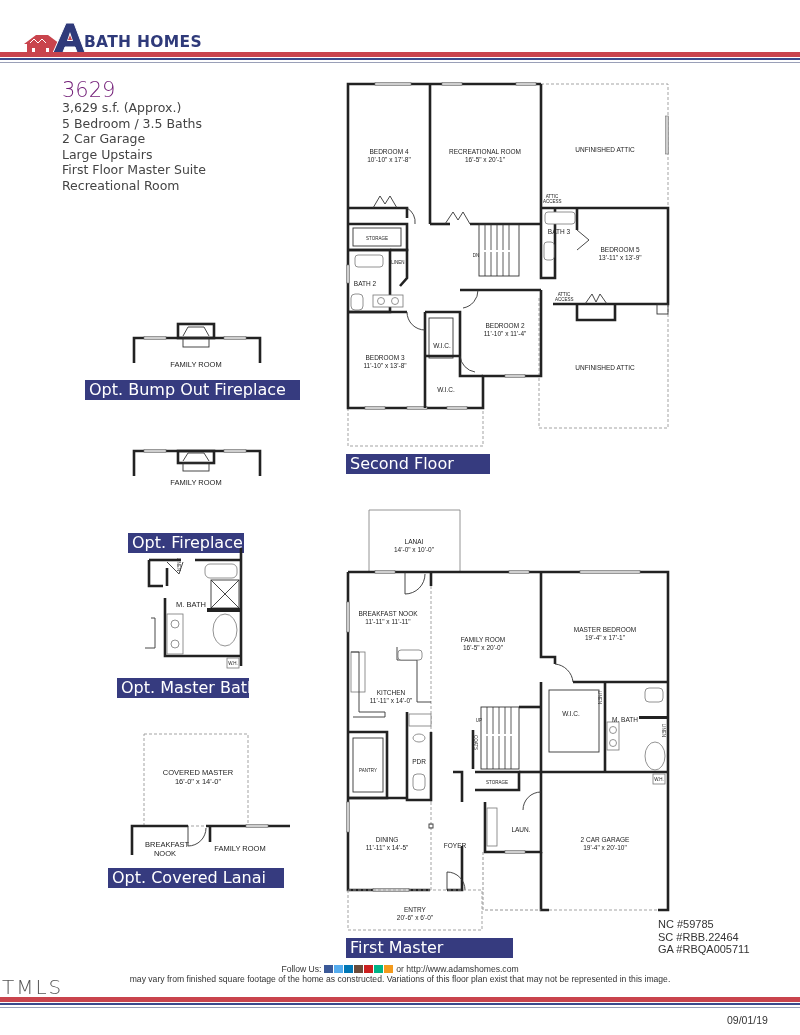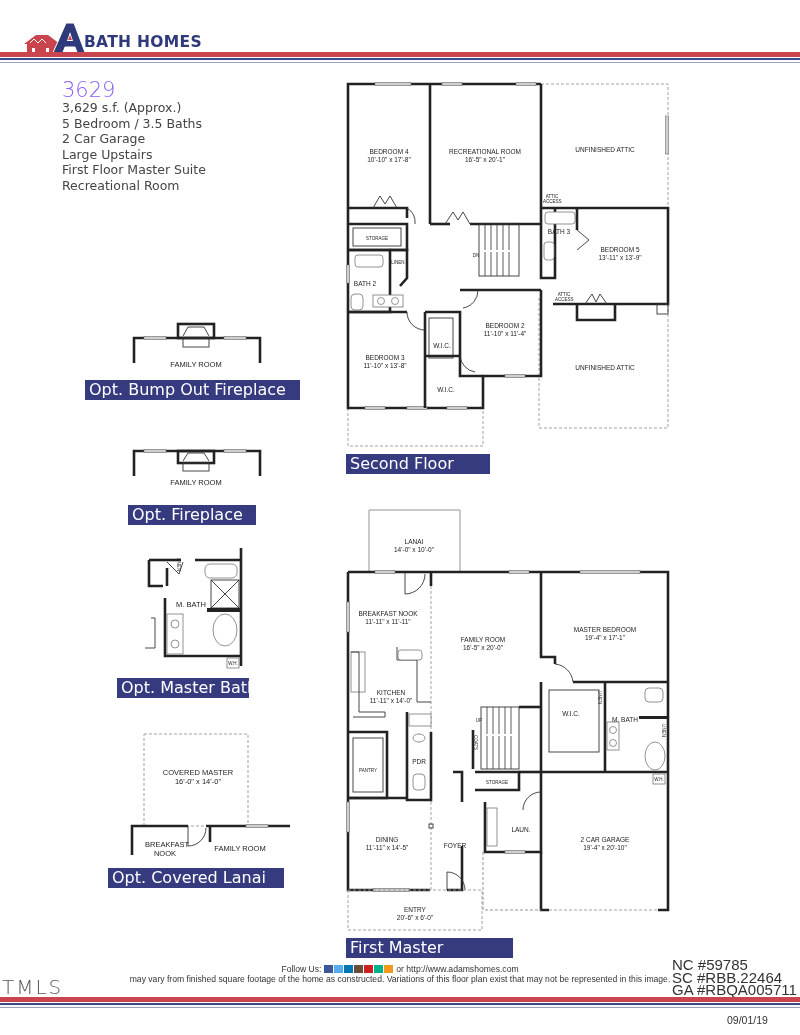--- a/index.html
+++ b/index.html
@@ -7,38 +7,38 @@
   .abs { position:absolute; }
 
   
   .brand { left:22px; top:22px; width:220px; height:32px; }
   .brand-text { position:absolute; left:62px; top:11px; font-family:"DejaVu Sans", sans-serif; font-weight:bold; font-size:15.5px; color:#2f3a7a; letter-spacing:0.3px; white-space:nowrap; }
   .stripe-red { left:0; width:800px; height:5px; background:#c9444d; }
   .stripe-blue { left:0; width:800px; height:2px; background:#3b4a8c; }
   .stripe-gray { left:0; width:800px; height:1px; background:#9aa0b8; }
 
   
-  .plan-num { left:62px; top:78px; font-family:"DejaVu Sans", sans-serif; font-size:21px; color:#8b5cf6; font-weight:300; }
+  .plan-num { left:62px; top:78px; font-family:"DejaVu Sans", sans-serif; font-size:21px; color:#701a75; font-weight:300; }
   .spec-list { left:62px; top:100px; font-family:"DejaVu Sans", sans-serif; font-size:12.5px; line-height:15.6px; color:#444; }
   .spec-list div { white-space:nowrap; }
 
   
   .banner { background:#363b7f; color:#ffffff; font-family:"DejaVu Sans", sans-serif; white-space:nowrap; padding:0 4px; box-sizing:border-box; line-height:20px; font-size:16px; height:20px; }
   .room { position:absolute; font-size:6.5px; text-align:center; color:#222; line-height:8px; white-space:nowrap; transform:translateX(-50%); }
   .room.sm { font-size:4.5px; line-height:5px; }
   .room.md { font-size:7.5px; line-height:9px; }
 
   svg { position:absolute; overflow:visible; }
   .wall { stroke:#222; stroke-width:2.6; fill:none; }
   .thin { stroke:#333; stroke-width:0.9; fill:none; }
   .dash { stroke:#999; stroke-width:0.9; fill:none; stroke-dasharray:3 2; }
   .win { fill:#cfcfcf; stroke:#777; stroke-width:0.6; }
   .fix { fill:#fff; stroke:#777; stroke-width:0.8; }
 
-  .license { left:672px; top:918px; font-size:15px; line-height:12.5px; color:#333;margin-top:41px; }
+  .license { left:658px; top:918px; font-size:11px; line-height:12.5px; color:#333; }
   .disclaimer { left:0; width:800px; top:964px; font-size:8.6px; line-height:10.4px; text-align:center; color:#333; }
   .disclaimer b { color:#222; }
   .social { display:inline-block; width:9px; height:8px; margin-right:1px; vertical-align:-1px; }
   .date { left:727px; top:1014px; font-size:10.5px; color:#333; }
   .mls { left:2px; top:975px; font-family:"DejaVu Sans", sans-serif; font-size:20px; font-weight:200; color:#555; letter-spacing:2px; }
 </style>
 </head>
 <body>
 
 <div class="abs brand">
@@ -85,21 +85,21 @@
   <svg width="140" height="50">
     <polyline class="wall" points="4,36 4,11 130,11 130,36"></polyline>
     <rect class="win" x="14" y="9.5" width="22" height="3"></rect>
     <rect class="win" x="94" y="9.5" width="22" height="3"></rect>
     <rect class="wall" x="48" y="11" width="36" height="12" fill="#fff"></rect>
     <polyline class="thin" points="53,21 58,13 74,13 79,21"></polyline>
     <rect class="thin" x="53" y="23" width="26" height="8"></rect>
   </svg>
   <div class="room md" style="left:66px;top:38px">FAMILY ROOM</div>
 </div>
-<div class="abs banner" style="left:128px;top:505px;width:128px">Opt. Fireplace</div>
+<div class="abs banner" style="left:128px;top:533px;width:116px">Opt. Fireplace</div>
 
 <div class="abs" style="left:145px;top:548px;width:110px;height:120px">
   <svg width="110" height="120">
     <polyline class="wall" points="96,0 96,118"></polyline>
     <polyline class="wall" points="4,12 36,12"></polyline>
     <polyline class="wall" points="4,12 4,38 18,38"></polyline>
     <polyline class="wall" points="50,12 96,12"></polyline>
     <polyline class="wall" points="22,20 22,38"></polyline>
     <polyline class="thin" points="22,14 34,26 38,14"></polyline>
     <rect class="fix" x="60" y="16" width="32" height="14" rx="5"></rect>

